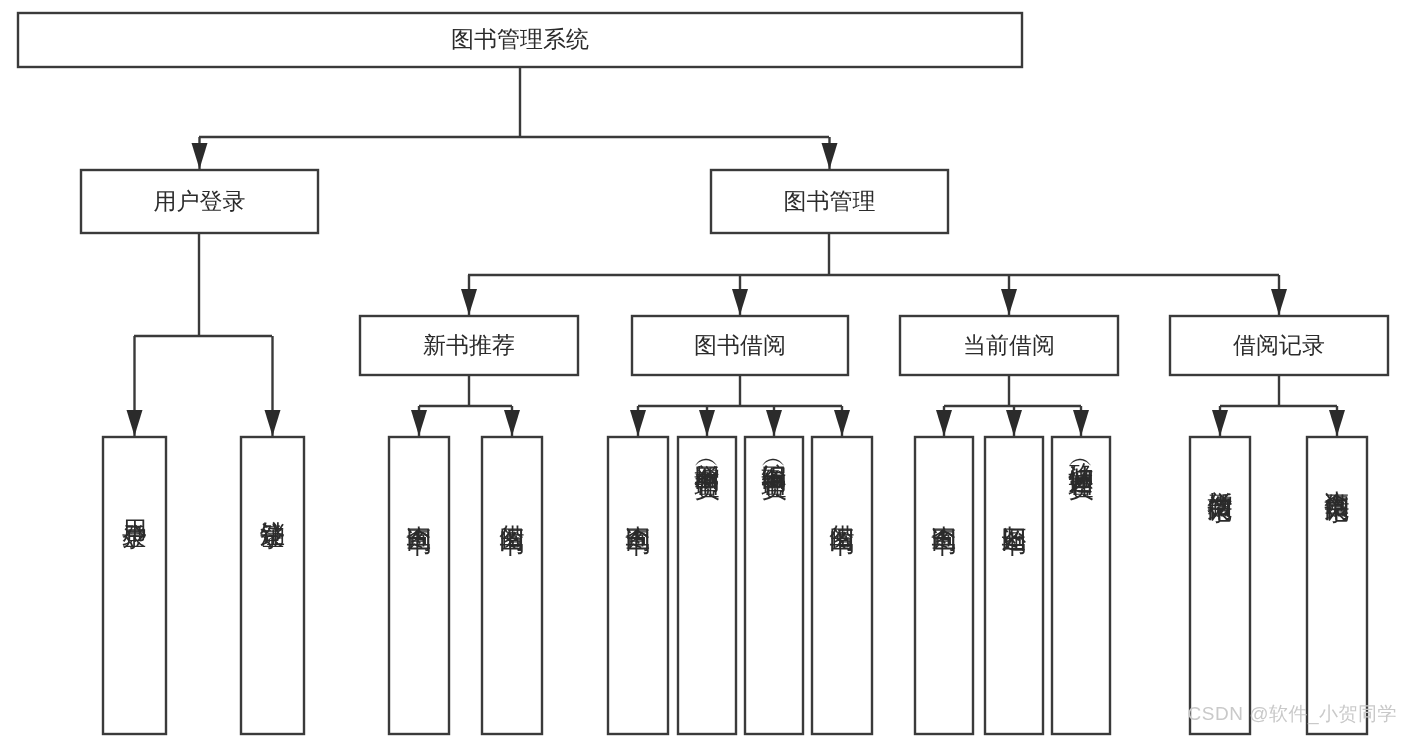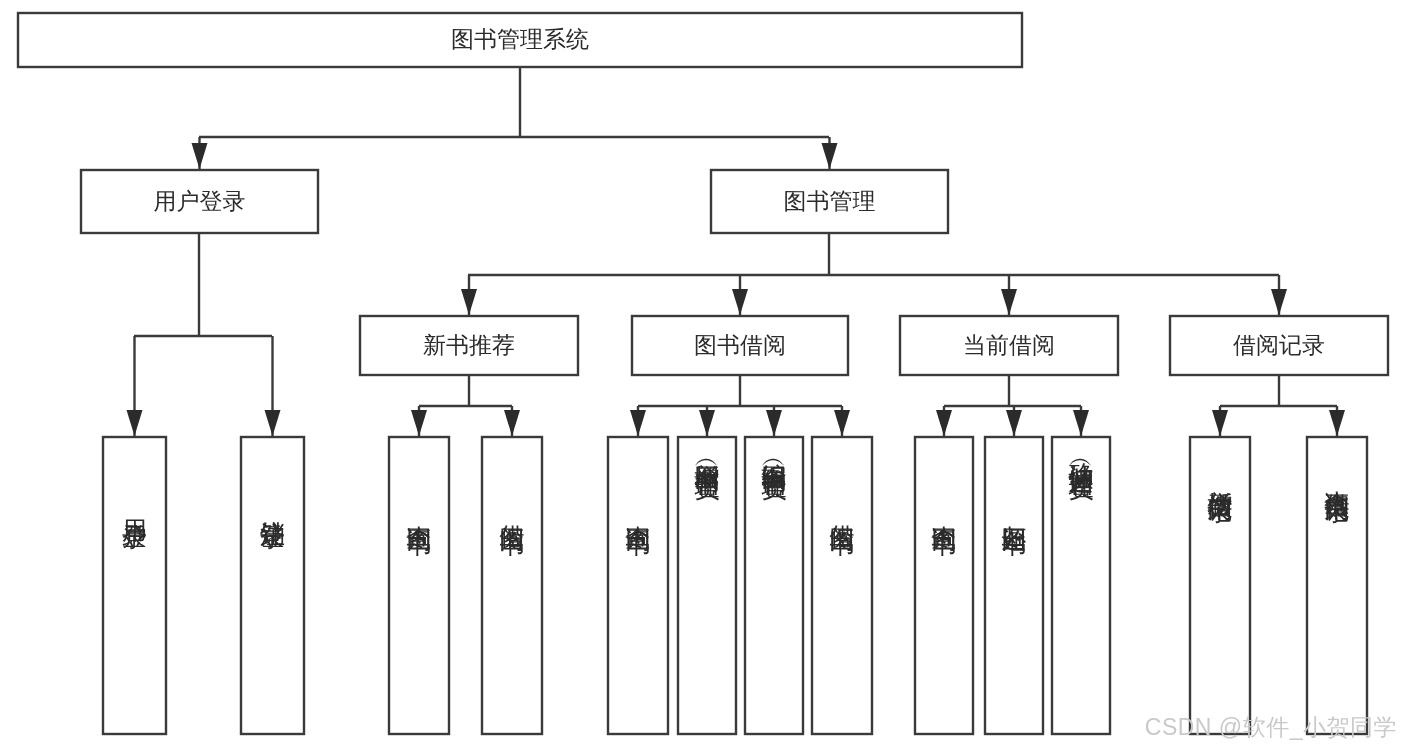--- a/index.html
+++ b/index.html
@@ -54,23 +54,23 @@
     font-size: 25px;
     line-height: 1.06;
     color: #2b2b2b;
     letter-spacing: 2px;
     white-space: nowrap;
     pointer-events: none;
   }
   .watermark {
     position: absolute;
     right: 8px;
-    bottom: 4px;
+    bottom: 20px;
     font-family: "Liberation Sans", "DejaVu Sans", sans-serif;
-    font-size: 23px;
+    font-size: 19px;
     color: #c9c9c9;
     letter-spacing: 0.5px;
     white-space: nowrap;
   }
 </style>
 </head>
 <body>
 
 <div id="diagram-root">
 

